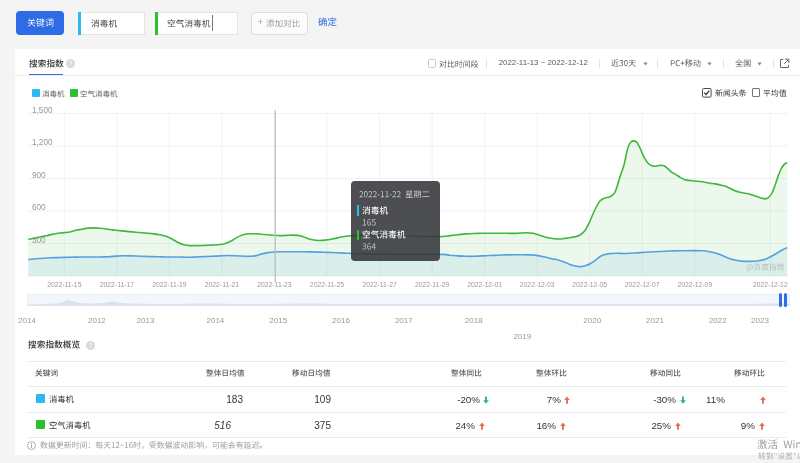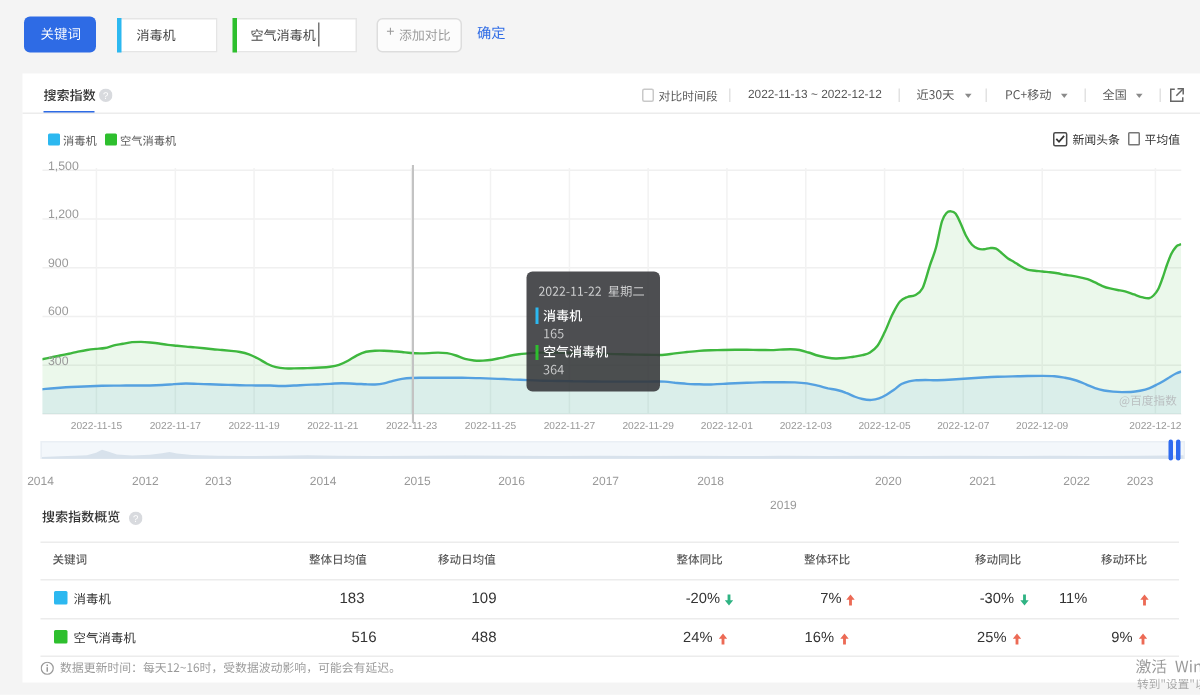--- a/index.html
+++ b/index.html
@@ -236,22 +236,22 @@
     <path d="M3,7.7 L5.8,4.2 L3.95,4.2 L3.95,0.4 L2.05,0.4 L2.05,4.2 L0.2,4.2 Z" fill="#2fb383"></path>
   </svg>
 <div style="position:absolute;left:706px;top:394.2px;font-size:9.8px;color:#333;line-height:11.8px;white-space:nowrap;width:50px;text-align:left;">11%</div>
 <svg class="abs" style="left:759.5px;top:395.5px" width="6" height="8">
     <path d="M3,0.4 L5.8,3.9 L3.95,3.9 L3.95,7.7 L2.05,7.7 L2.05,3.9 L0.2,3.9 Z" fill="#ec6a55"></path>
   </svg>
 <div style="position:absolute;left:36px;top:420.3px;width:8.7px;height:8.7px;background:#2ebf2e;border-radius:1px;"></div>
 <svg style="position:absolute;left:48.8px;top:420.6px;overflow:visible" width="42" height="9">
     <path transform="translate(0,7.3) scale(0.00830,-0.00830)" fill="#333" d="M564 537C666 484 802 405 869 357L919 415C848 462 710 537 611 587ZM384 590C307 523 203 455 85 413L129 348C246 398 356 474 436 544ZM77 22V-46H927V22H538V275H825V343H182V275H459V22ZM424 824C440 792 459 752 473 718H76V492H150V649H849V517H926V718H565C550 755 524 807 502 846Z M1254 590V527H1853V590ZM1257 842C1209 697 1126 558 1028 470C1047 460 1080 437 1095 425C1156 486 1214 570 1262 663H1927V729H1294C1308 760 1321 792 1332 824ZM1153 448V382H1698C1709 123 1746 -79 1879 -79C1939 -79 1956 -32 1963 87C1946 97 1925 114 1910 131C1908 47 1902 -5 1884 -5C1806 -6 1778 219 1771 448Z M2863 812C2838 753 2792 673 2757 622L2821 595C2857 644 2900 717 2935 784ZM2351 778C2394 720 2436 641 2452 590L2519 623C2503 674 2457 750 2414 807ZM2085 778C2147 745 2222 693 2258 656L2304 714C2267 750 2191 799 2130 829ZM2038 510C2101 478 2178 426 2216 390L2260 449C2222 485 2144 533 2081 563ZM2069 -21 2134 -70C2187 25 2249 151 2295 258L2239 303C2188 189 2118 56 2069 -21ZM2453 312H2822V203H2453ZM2453 377V484H2822V377ZM2604 841V555H2379V-80H2453V139H2822V15C2822 1 2817 -3 2802 -4C2786 -5 2733 -5 2676 -3C2686 -23 2697 -54 2700 -74C2776 -74 2826 -74 2857 -62C2886 -50 2895 -27 2895 14V555H2679V841Z M3739 334 3733 246H3521L3546 261C3538 282 3518 310 3497 334ZM3212 391C3208 347 3203 296 3198 246H3041V188H3191C3184 132 3176 80 3169 39H3707C3701 12 3694 -4 3686 -12C3677 -22 3666 -24 3648 -24C3629 -24 3580 -24 3528 -18C3538 -34 3545 -59 3546 -74C3599 -78 3652 -79 3680 -76C3710 -75 3732 -68 3750 -47C3763 -32 3774 -6 3783 39H3889V97H3792L3802 188H3960V246H3807L3815 359C3815 369 3816 391 3816 391ZM3433 322C3454 300 3476 270 3489 246H3271L3280 334H3454ZM3728 188C3725 152 3721 122 3718 97H3512L3541 114C3533 135 3513 164 3491 188ZM3427 175C3449 152 3471 122 3483 97H3253L3264 188H3449ZM3460 840V758H3111V701H3460V634H3169V577H3460V502H3069V445H3933V502H3537V577H3840V634H3537V701H3903V758H3537V840Z M4498 783V462C4498 307 4484 108 4349 -32C4366 -41 4395 -66 4406 -80C4550 68 4571 295 4571 462V712H4759V68C4759 -18 4765 -36 4782 -51C4797 -64 4819 -70 4839 -70C4852 -70 4875 -70 4890 -70C4911 -70 4929 -66 4943 -56C4958 -46 4966 -29 4971 0C4975 25 4979 99 4979 156C4960 162 4937 174 4922 188C4921 121 4920 68 4917 45C4916 22 4913 13 4907 7C4903 2 4895 0 4887 0C4877 0 4865 0 4858 0C4850 0 4845 2 4840 6C4835 10 4833 29 4833 62V783ZM4218 840V626H4052V554H4208C4172 415 4099 259 4028 175C4040 157 4059 127 4067 107C4123 176 4177 289 4218 406V-79H4291V380C4330 330 4377 268 4397 234L4444 296C4421 322 4326 429 4291 464V554H4439V626H4291V840Z"></path>
   </svg>
-<div style="position:absolute;left:208px;top:419.8px;font-size:10px;color:#333;line-height:12px;white-space:nowrap;width:43px;text-align:right;">516</div>
-<div style="position:absolute;left:288px;top:419.8px;font-size:10px;color:#333;line-height:12px;white-space:nowrap;width:43px;text-align:right;">488</div>
+<div style="position:absolute;left:188px;top:419.8px;font-size:10px;color:#333;line-height:12px;white-space:nowrap;width:43px;text-align:right;font-style:italic;">516</div>
+<div style="position:absolute;left:288px;top:419.8px;font-size:10px;color:#333;line-height:12px;white-space:nowrap;width:43px;text-align:right;">375</div>
 <div style="position:absolute;left:430px;top:420.2px;font-size:9.8px;color:#333;line-height:11.8px;white-space:nowrap;width:45px;text-align:right;">24%</div>
 <svg class="abs" style="left:478.5px;top:421.5px" width="6" height="8">
     <path d="M3,0.4 L5.8,3.9 L3.95,3.9 L3.95,7.7 L2.05,7.7 L2.05,3.9 L0.2,3.9 Z" fill="#ec6a55"></path>
   </svg>
 <div style="position:absolute;left:511px;top:420.2px;font-size:9.8px;color:#333;line-height:11.8px;white-space:nowrap;width:45px;text-align:right;">16%</div>
 <svg class="abs" style="left:559.5px;top:421.5px" width="6" height="8">
     <path d="M3,0.4 L5.8,3.9 L3.95,3.9 L3.95,7.7 L2.05,7.7 L2.05,3.9 L0.2,3.9 Z" fill="#ec6a55"></path>
   </svg>
 <div style="position:absolute;left:626px;top:420.2px;font-size:9.8px;color:#333;line-height:11.8px;white-space:nowrap;width:45px;text-align:right;">25%</div>
 <svg class="abs" style="left:674.5px;top:421.5px" width="6" height="8">

